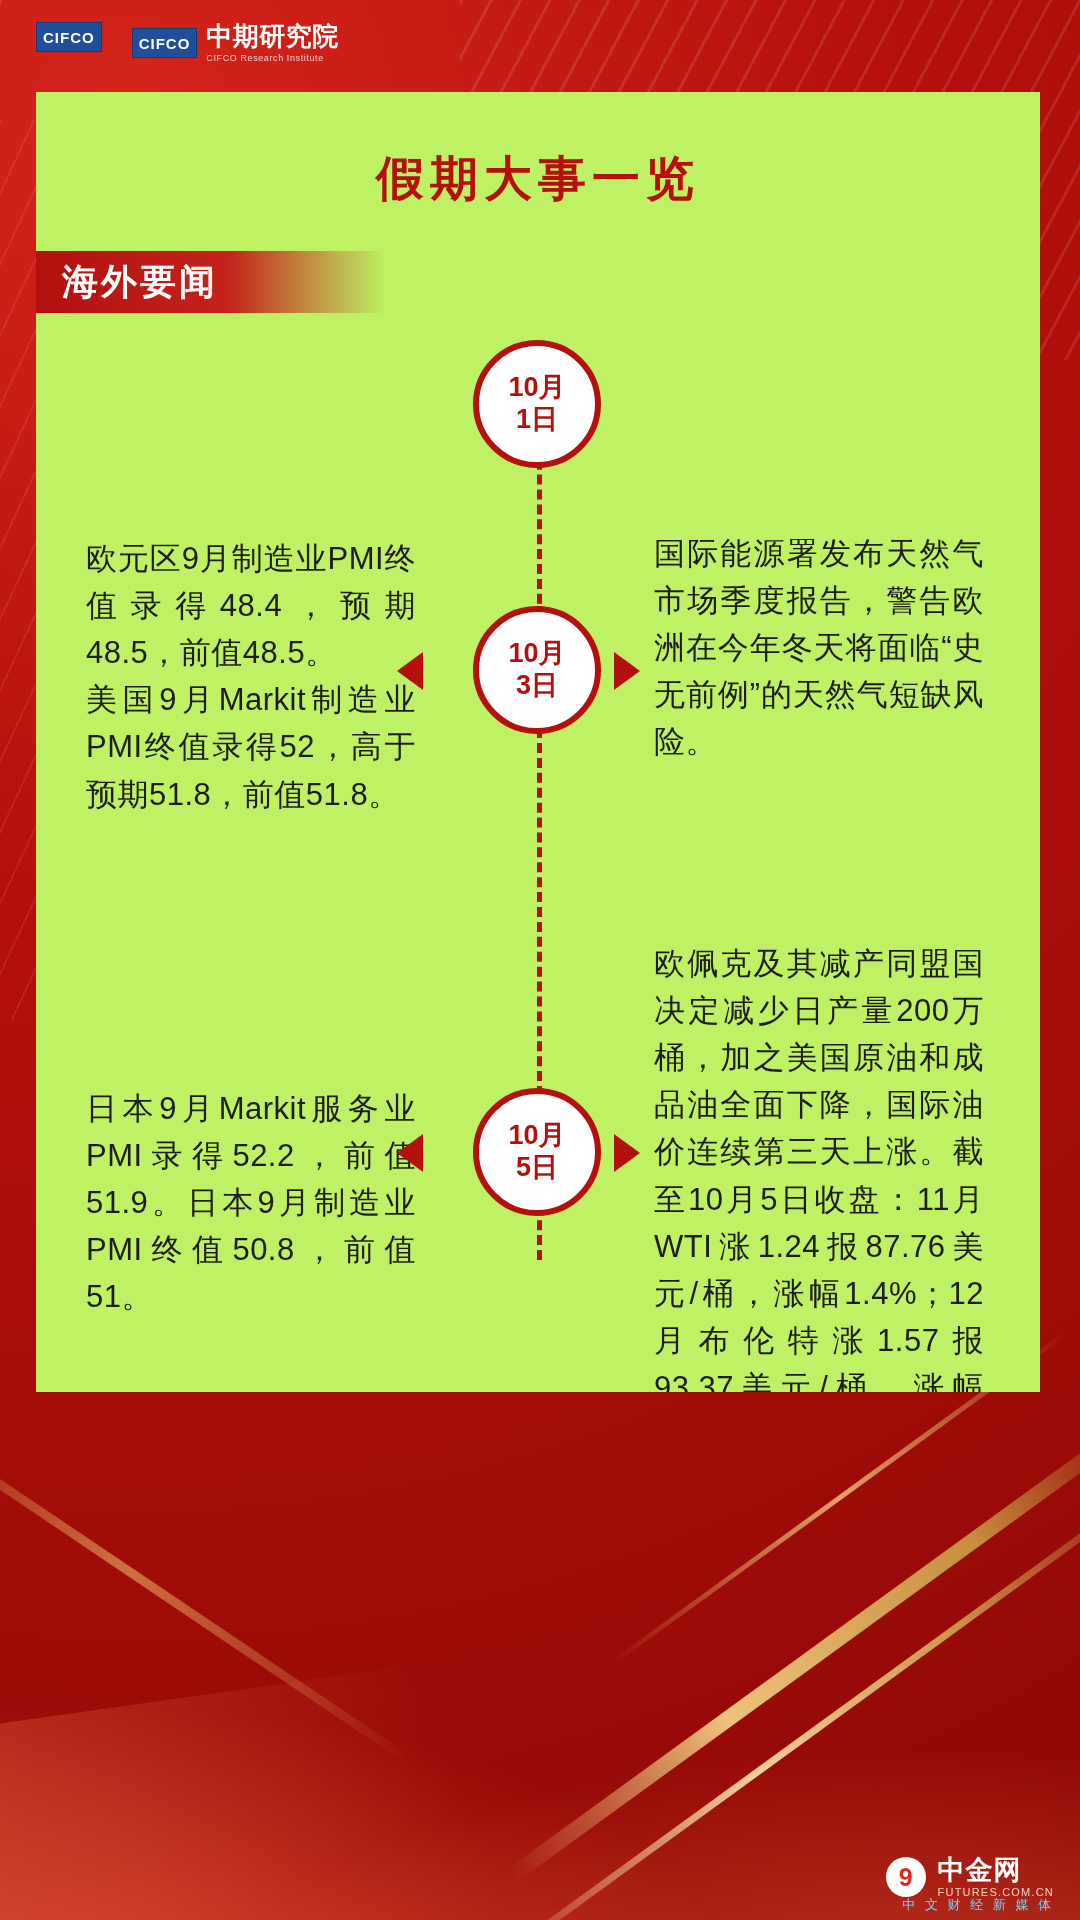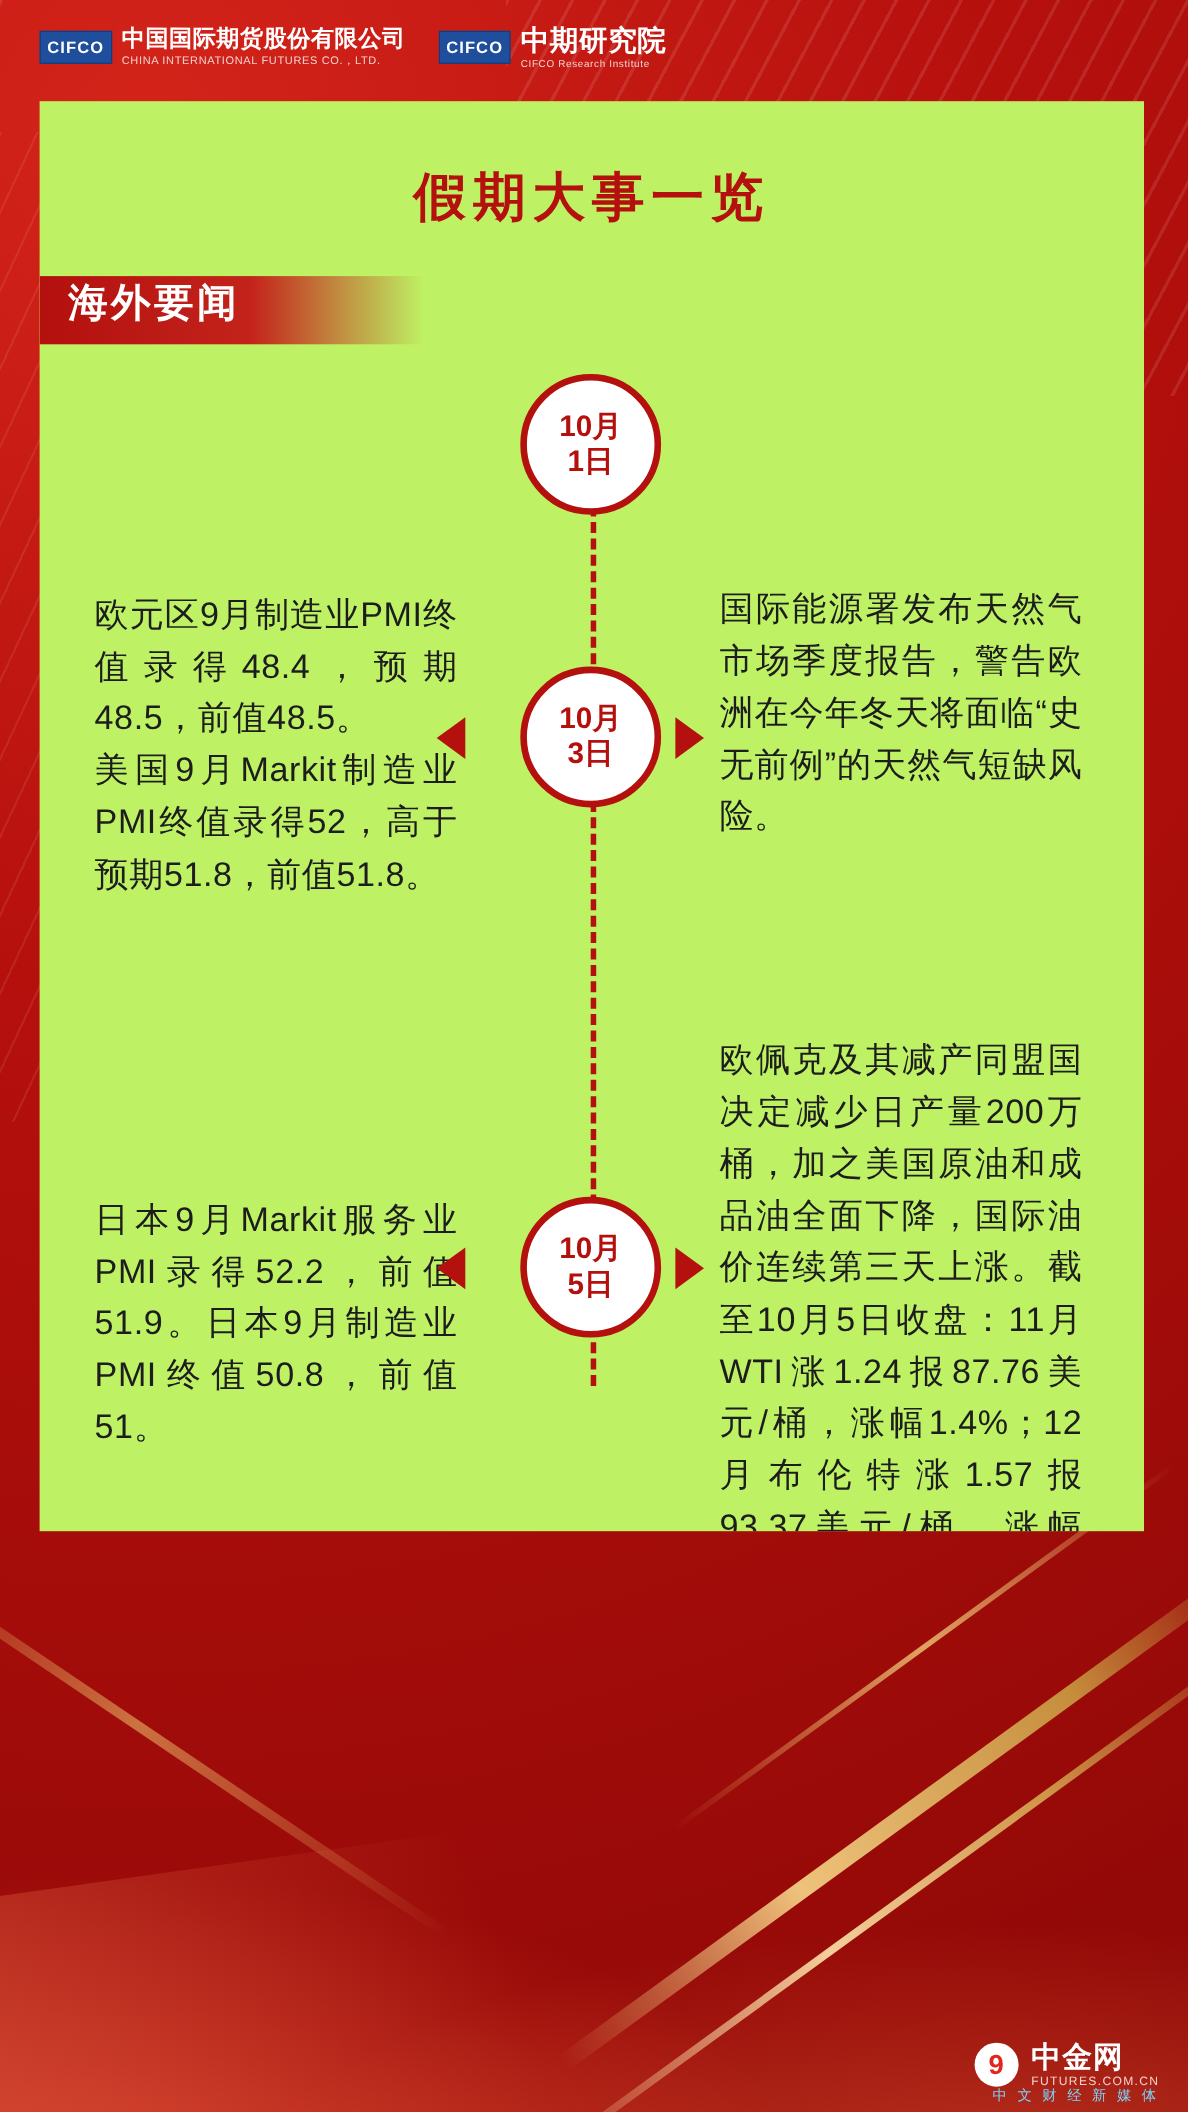--- a/index.html
+++ b/index.html
@@ -93,21 +93,21 @@
     background: linear-gradient(70deg, rgba(255,130,90,0.35), rgba(200,20,15,0) 70%);
     transform: skewY(-8deg);
     pointer-events: none;
   }
 
   
   .header {
     position: absolute;
     top: 22px; left: 36px;
     display: flex;
-    align-items: center;
+    align-items: flex-start;
     gap: 30px;
     z-index: 5;
   }
   .logo-block { display: flex; align-items: center; gap: 9px; }
   .cifco-mark {
     background: #1f4e9c;
     color: #ffffff;
     font-size: 15px;
     font-weight: bold;
     letter-spacing: 1px;
@@ -152,21 +152,21 @@
     margin-top: 55px;
     font-family: "Liberation Sans", "DejaVu Sans", sans-serif;
   }
   .section-tag {
     margin-top: 40px;
     margin-left: 0;
     width: 350px;
     height: 62px;
     background: linear-gradient(90deg, #b3100e 0%, #c4231b 55%, rgba(196,35,27,0) 100%);
     display: flex;
-    align-items: flex-start;
+    align-items: center;
     padding-left: 26px;
     box-sizing: border-box;
   }
   .section-tag span {
     color: #ffffff;
     font-size: 36px;
     font-weight: bold;
     letter-spacing: 3px;
   }
 
@@ -295,24 +295,20 @@
 <div class="bottom-wave"></div>
 <div class="bottom-fold"></div>
 <div class="ribbon r1"></div>
 <div class="ribbon r2"></div>
 <div class="ribbon r3"></div>
 <div class="ribbon r4"></div>
 
 <div class="header">
   <div class="logo-block logo1">
     <div class="cifco-mark">CIFCO</div>
-    <div>
-      <div class="logo-text-cn">中国国际期货股份有限公司</div>
-      <div class="logo-text-en">CHINA  INTERNATIONAL  FUTURES  CO.，LTD.</div>
-    </div>
   </div>
   <div class="logo-block logo2">
     <div class="cifco-mark">CIFCO</div>
     <div>
       <div class="logo-text-cn">中期研究院</div>
       <div class="logo-text-en">CIFCO Research Institute</div>
     </div>
   </div>
 </div>
 

